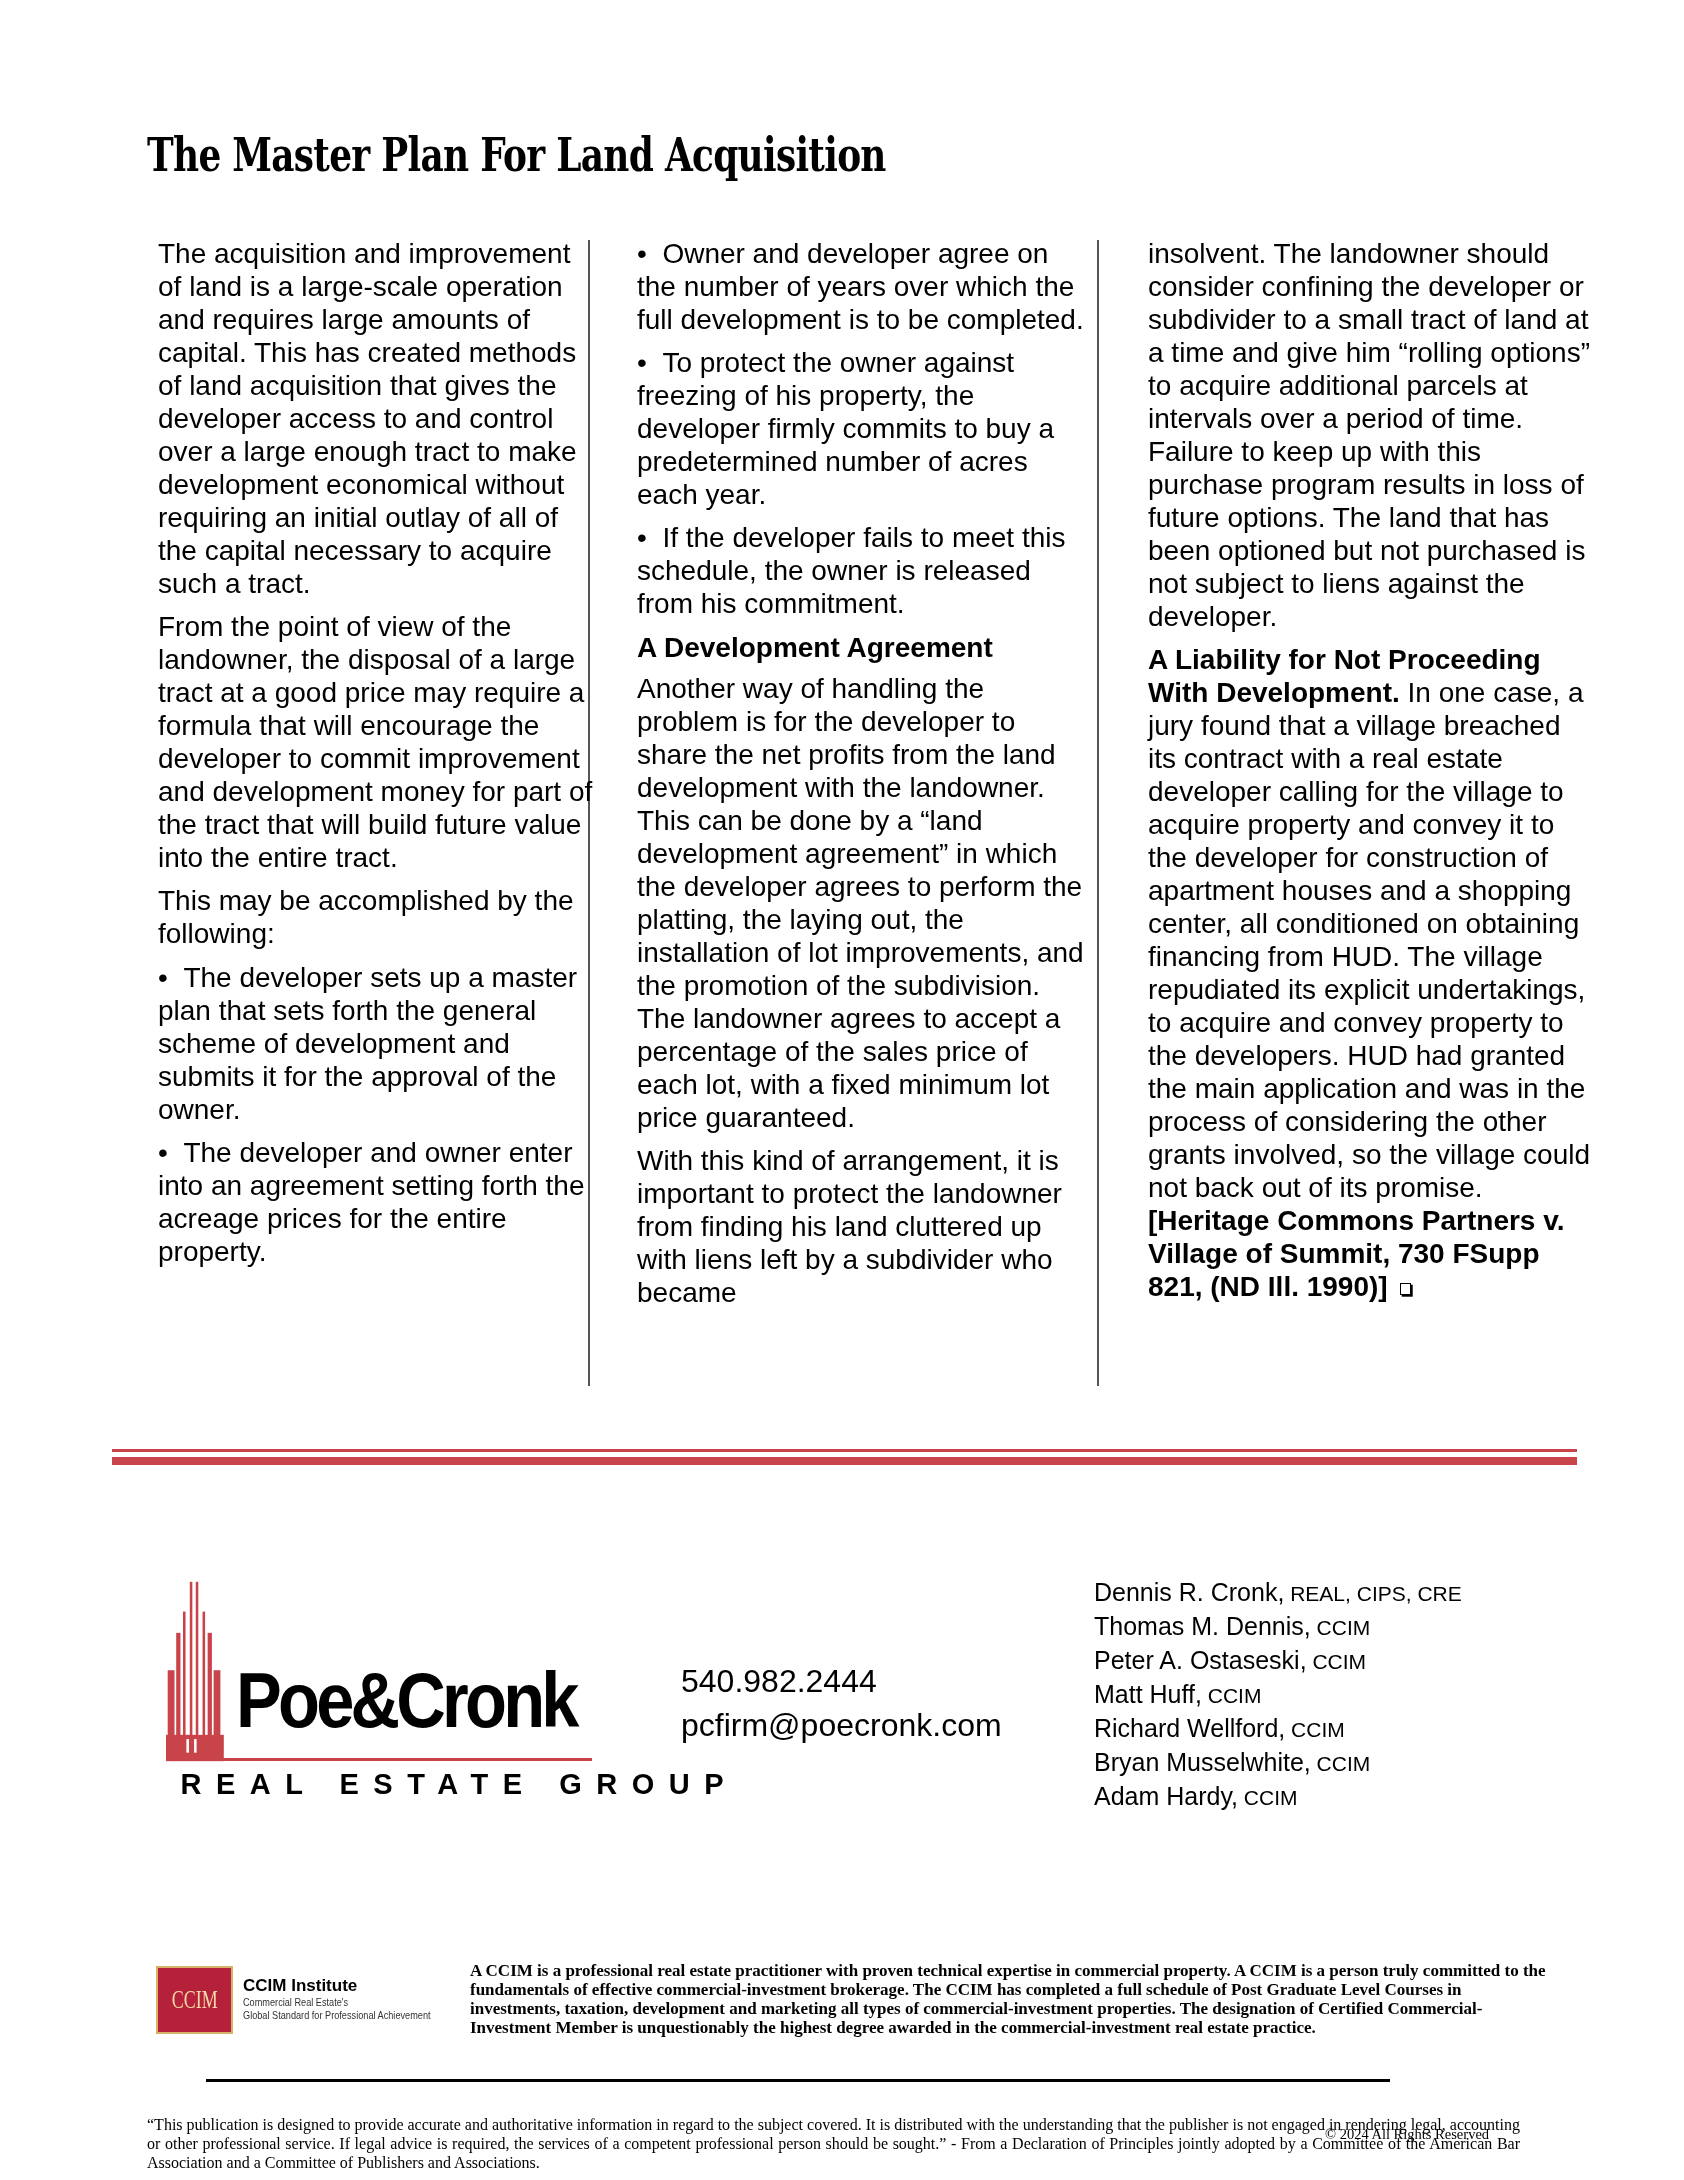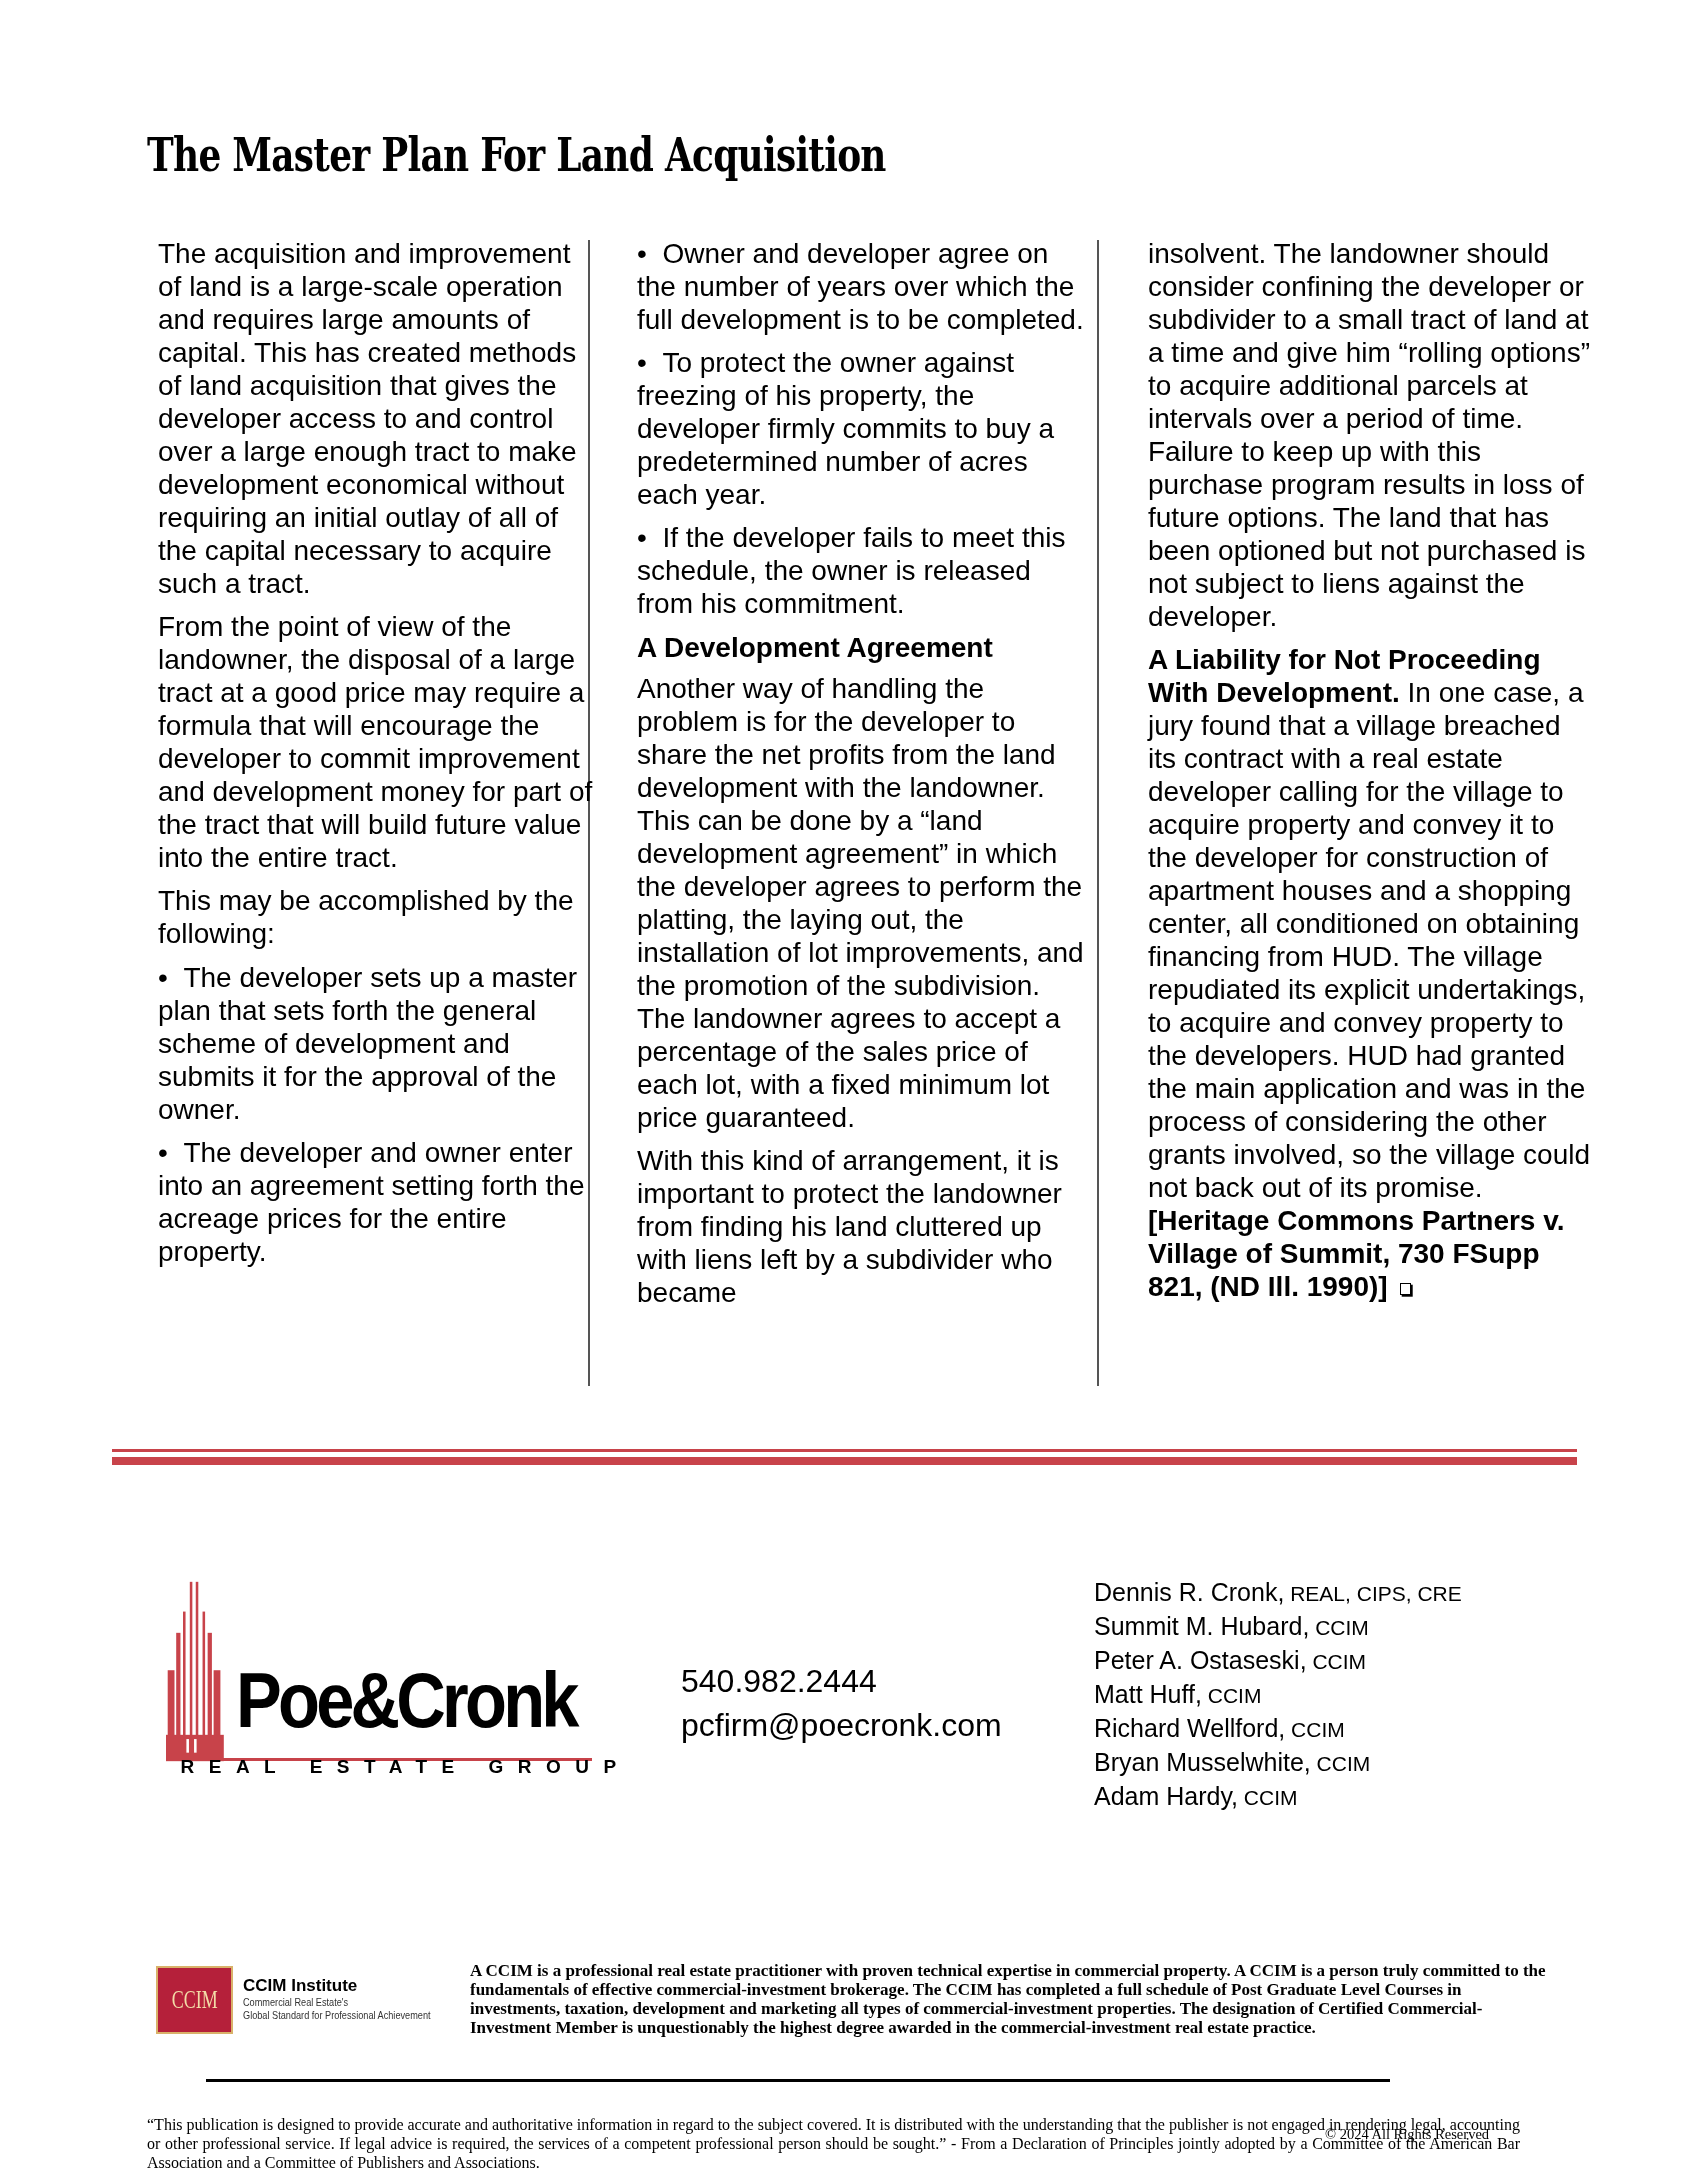--- a/index.html
+++ b/index.html
@@ -40,23 +40,23 @@
 
   .logo { position: absolute; left: 166px; top: 1580px; width: 443px; height: 204px; }
   .logo-word {
     position: absolute; left: 70px; top: 81px;
     font-family: "Liberation Sans", sans-serif; font-weight: bold;
     font-size: 78px; letter-spacing: -4.3px; white-space: nowrap;
     transform: scaleX(0.88); transform-origin: left top; line-height: 1;
   }
   .logo-underline { position: absolute; left: 51px; top: 178px; width: 375px; height: 3.4px; background: #c8434a; }
   .logo-tagline {
-    position: absolute; left: 14.5px; top: 176px;
+    position: absolute; left: 14.5px; top: 188px;
     font-family: "Liberation Sans", sans-serif; font-weight: bold;
-    font-size: 19px; letter-spacing: 14.5px; white-space: nowrap;
+    font-size: 29px; letter-spacing: 14.5px; white-space: nowrap;
   }
 
   .contact {
     position: absolute; left: 681px; top: 1659px;
     font-family: "Liberation Sans", sans-serif; font-size: 32px; line-height: 44px;
   }
   .contact div { white-space: nowrap; }
 
   .agents {
     position: absolute; left: 1094px; top: 1576px;
@@ -150,21 +150,21 @@
   <div class="logo-tagline">REAL ESTATE GROUP</div>
 </div>
 
 <div class="contact">
   <div>540.982.2444</div>
   <div>pcfirm@poecronk.com</div>
 </div>
 
 <div class="agents">
   <div class="agent"><span>Dennis R. Cronk,</span><span class="cred"> REAL, CIPS, CRE</span></div>
-  <div class="agent"><span>Summit M. Hubard,</span><span class="cred"> CCIM</span></div>
+  <div class="agent"><span>Thomas M. Dennis,</span><span class="cred"> CCIM</span></div>
   <div class="agent"><span>Peter A. Ostaseski,</span><span class="cred"> CCIM</span></div>
   <div class="agent"><span>Matt Huff,</span><span class="cred"> CCIM</span></div>
   <div class="agent"><span>Richard Wellford,</span><span class="cred"> CCIM</span></div>
   <div class="agent"><span>Bryan Musselwhite,</span><span class="cred"> CCIM</span></div>
   <div class="agent"><span>Adam Hardy,</span><span class="cred"> CCIM</span></div>
 </div>
 
 <div class="ccim-logo">
   <div class="ccim-badge">
       <span>CCIM</span>

